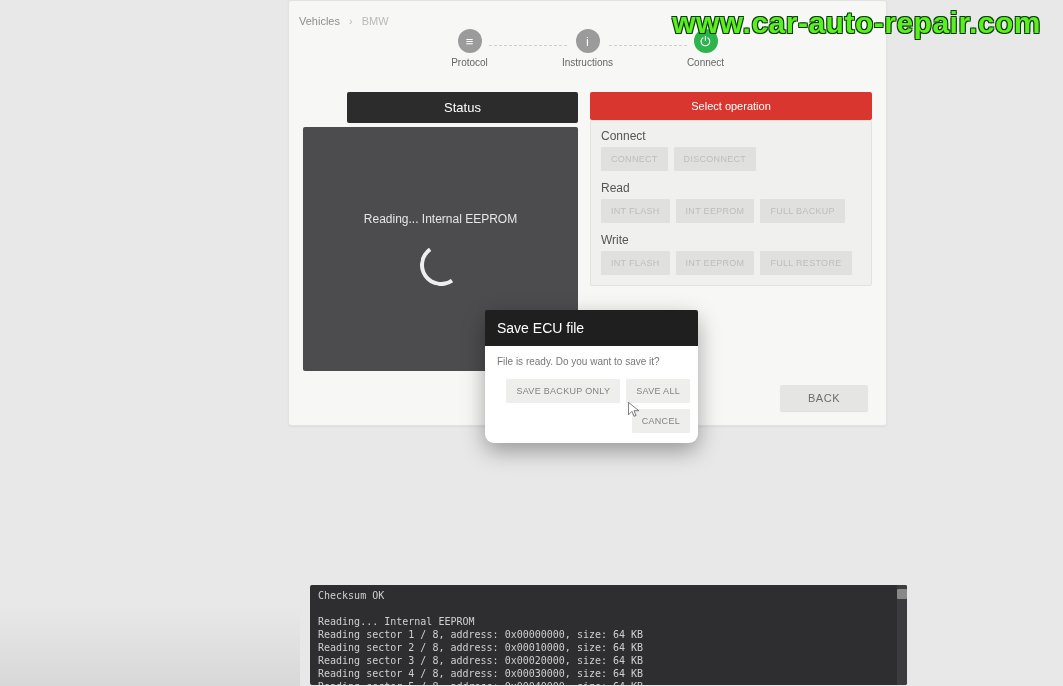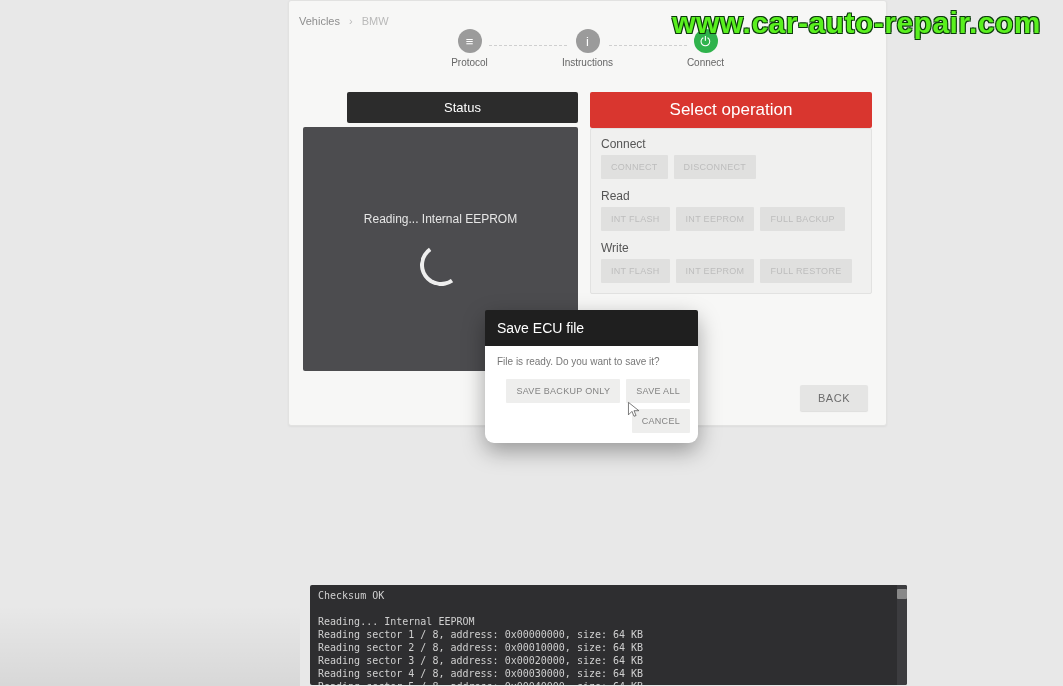--- a/index.html
+++ b/index.html
@@ -102,21 +102,21 @@
     border: 4px solid transparent;
     border-left-color: #eee;
     border-bottom-color: #eee;
     border-radius: 50%;
     transform: rotate(10deg);
   }
 
   .op-panel { flex: 1; }
   .op-hdr {
     background: #d9362f; color: #fff;
-    text-align: center; font-size: 17px;
+    text-align: center; font-size: 11px;
     padding: 8px 18px; border-radius: 2px;
   }
   .op-body {
     background: #f0f0ef; border: 1px solid #e2e2e1;
     border-radius: 2px; margin-top: 0;
     padding: 0 0 8px 0;
   }
   .op-group-label {
     font-size: 12px; color: #555;
     padding: 8px 10px 4px 10px;
@@ -133,21 +133,21 @@
     border-radius: 1px;
     cursor: default;
     letter-spacing: 0.3px;
   }
 
   .back-btn {
     position: absolute;
     right: 18px; bottom: 14px;
     background: #e5e5e4; border: none;
     color: #6d6d6d; font-size: 11px;
-    padding: 7px 18px; border-radius: 2px;
+    padding: 7px 28px; border-radius: 2px;
     letter-spacing: 0.5px;
     box-shadow: 0 1px 1px rgba(0,0,0,0.1);
   }
 
   
   .modal {
     position: absolute;
     left: 485px; top: 310px;
     width: 213px;
     background: #fff;

